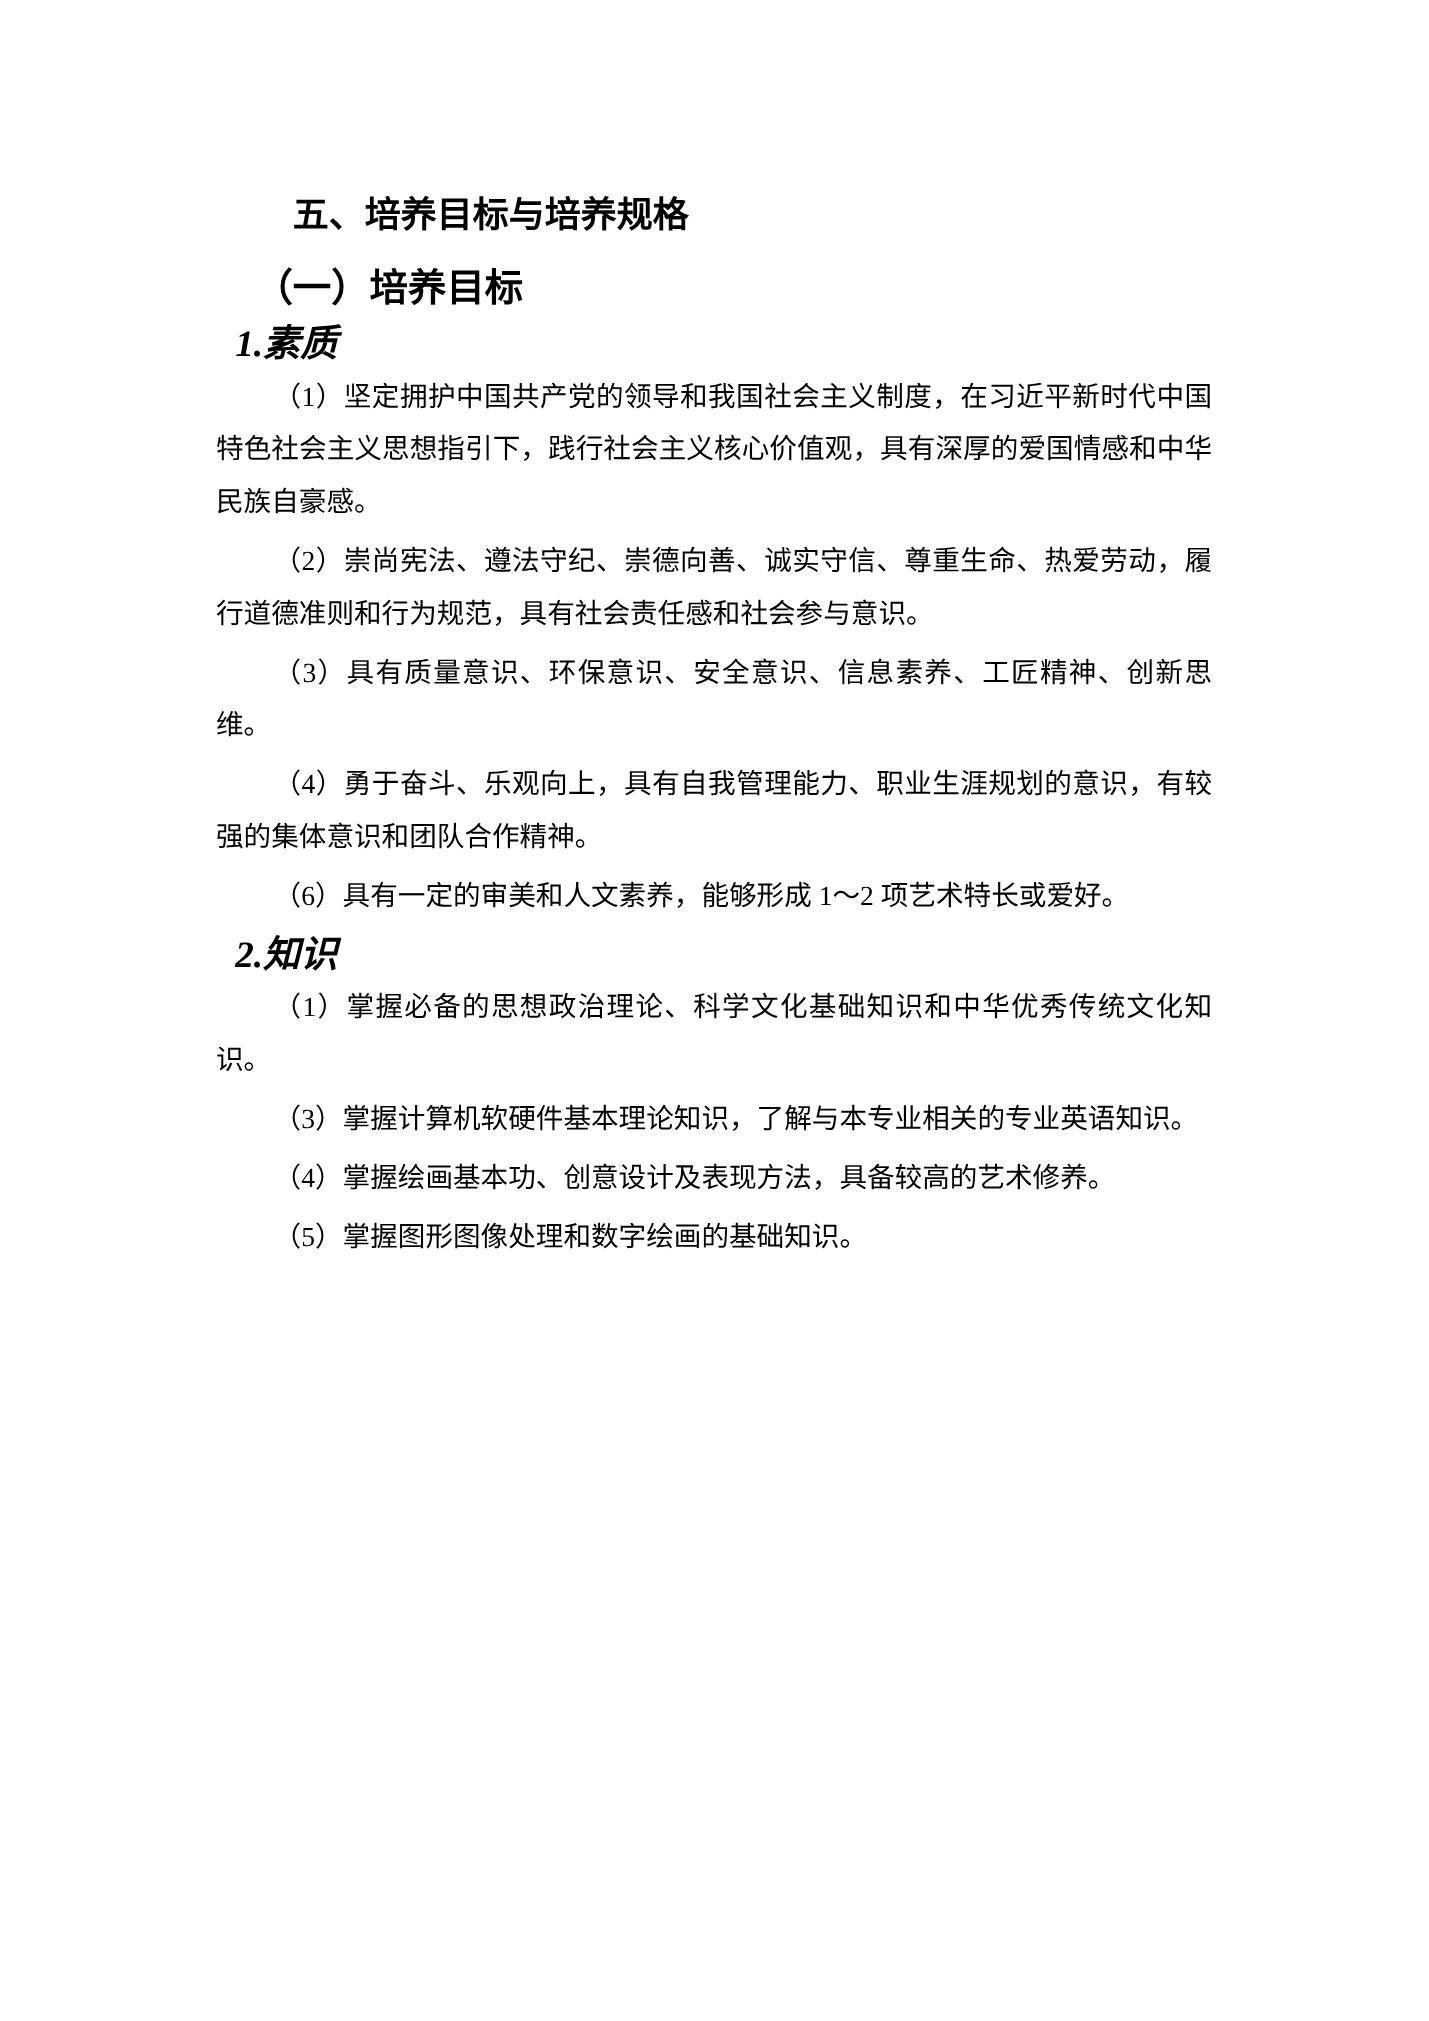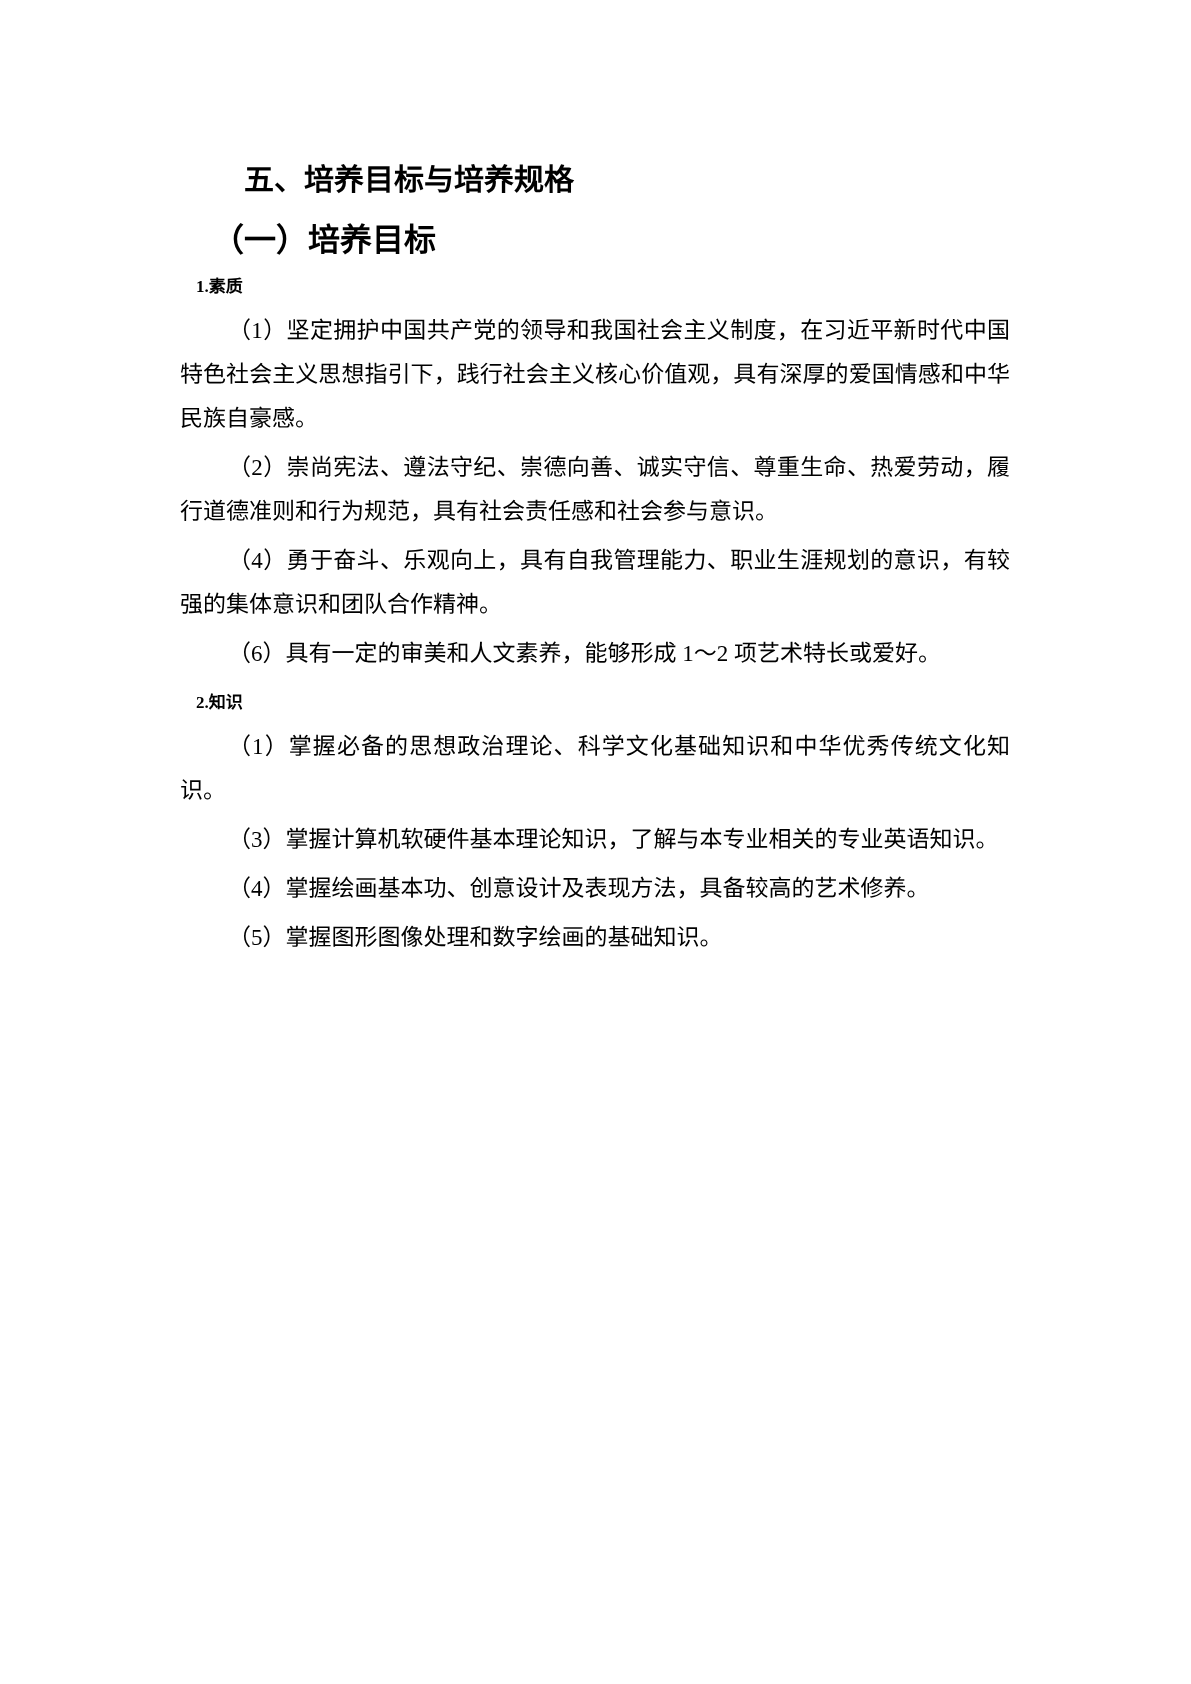--- a/index.html
+++ b/index.html
@@ -53,42 +53,44 @@
   }
   p.item-para {
     margin: 0 0 5px 0;
     font-size: 23px;
     line-height: 44px;
     text-align: justify;
     text-indent: 48px;
   }
   p.sub-label {
     margin: 5px 0 0 0;
-    font-size: 17px;
+    font-size: 31px;
     line-height: 44px;
     font-weight: 700;
     text-indent: 16px;
+    font-style: italic;
   }
 </style>
 </head>
 <body>
 
 <div class="page">
   <div class="content">
 
     <h1 class="doc-title">五、培养目标与培养规格</h1>
 
     <h2 class="doc-subheading">（一）培养目标</h2>
 
 
 
     <p class="sub-label">1.素质</p>
 
     <p class="item-para">（1）坚定拥护中国共产党的领导和我国社会主义制度，在习近平新时代中国特色社会主义思想指引下，践行社会主义核心价值观，具有深厚的爱国情感和中华民族自豪感。</p>
     <p class="item-para">（2）崇尚宪法、遵法守纪、崇德向善、诚实守信、尊重生命、热爱劳动，履行道德准则和行为规范，具有社会责任感和社会参与意识。</p>
+    <p class="item-para">（3）具有质量意识、环保意识、安全意识、信息素养、工匠精神、创新思维。</p>
     <p class="item-para">（4）勇于奋斗、乐观向上，具有自我管理能力、职业生涯规划的意识，有较强的集体意识和团队合作精神。</p>
     <p class="item-para">（6）具有一定的审美和人文素养，能够形成 1～2 项艺术特长或爱好。</p>
 
     <p class="sub-label">2.知识</p>
 
     <p class="item-para">（1）掌握必备的思想政治理论、科学文化基础知识和中华优秀传统文化知识。</p>
     <p class="item-para">（3）掌握计算机软硬件基本理论知识，了解与本专业相关的专业英语知识。</p>
     <p class="item-para">（4）掌握绘画基本功、创意设计及表现方法，具备较高的艺术修养。</p>
     <p class="item-para">（5）掌握图形图像处理和数字绘画的基础知识。</p>
 

